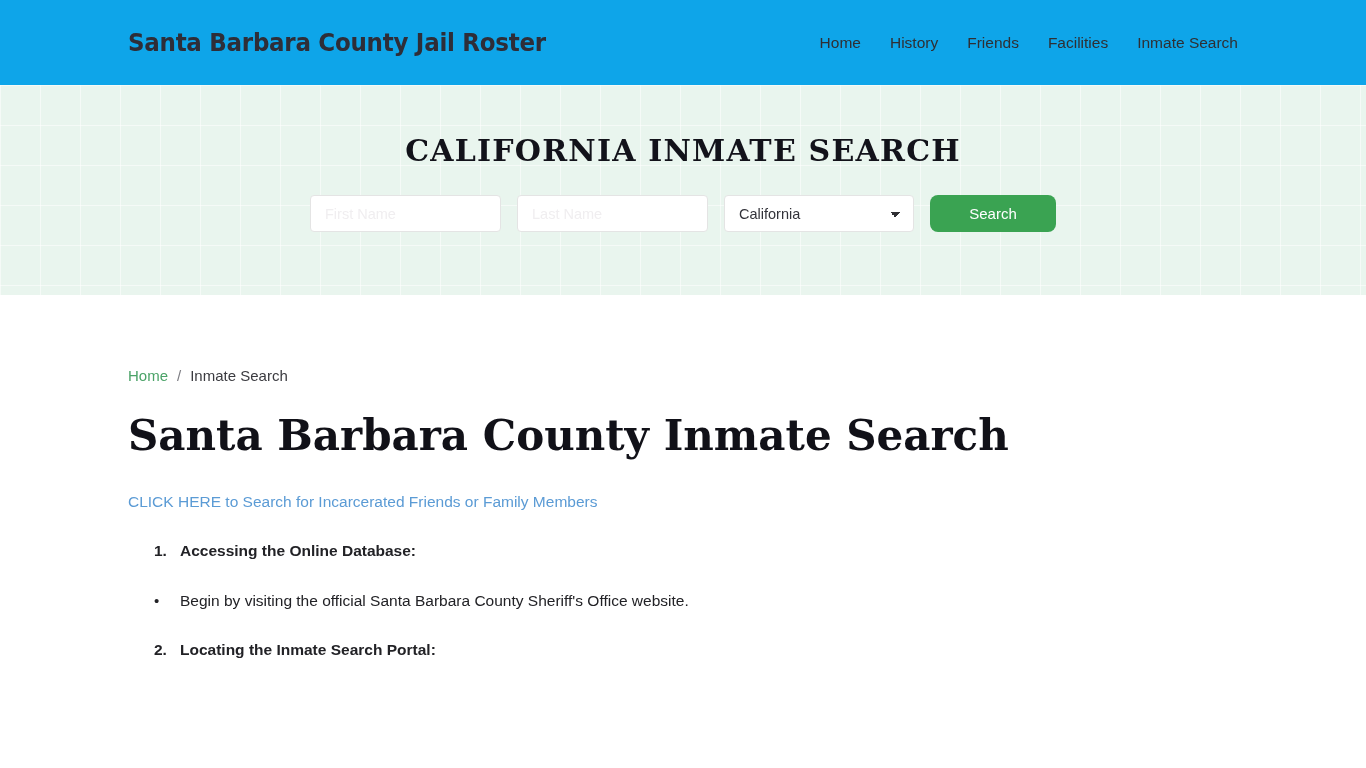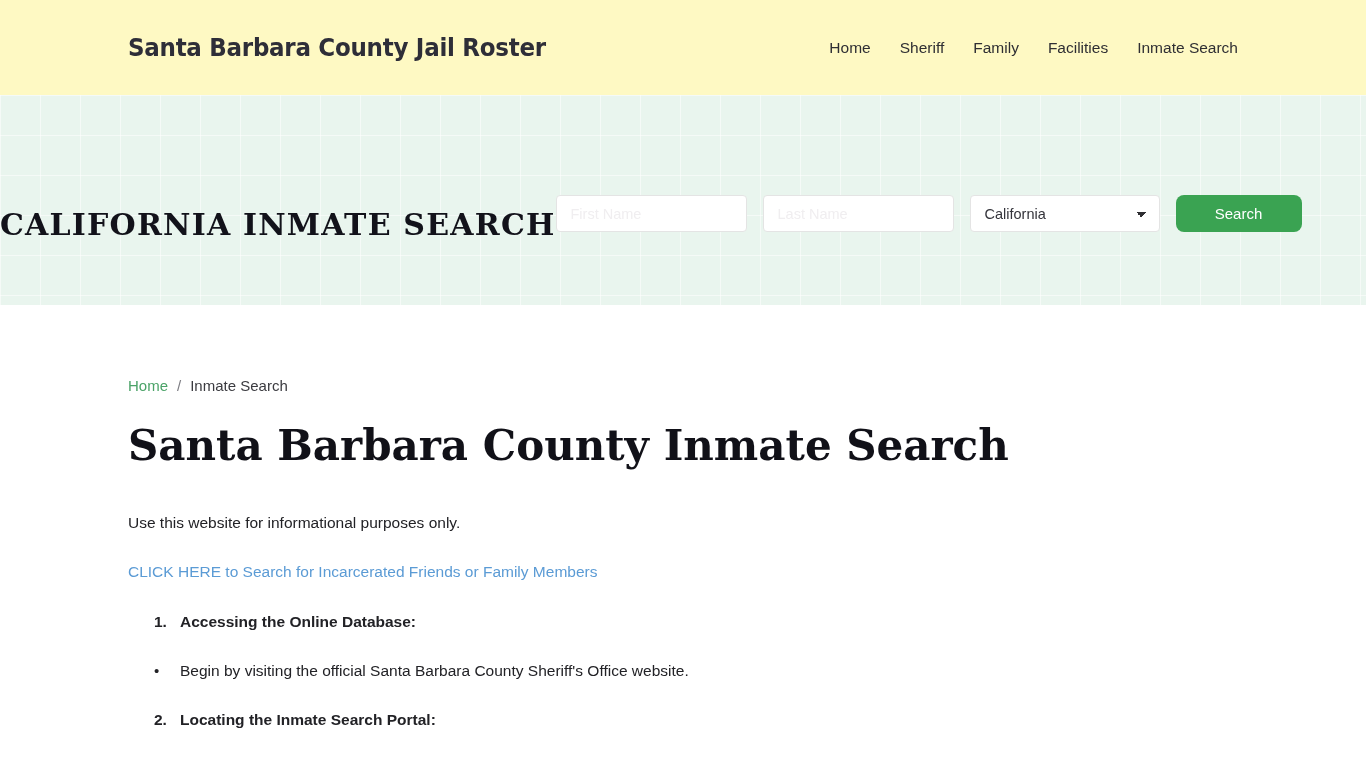--- a/index.html
+++ b/index.html
@@ -10,22 +10,22 @@
     width: 1366px;
     height: 768px;
     overflow: hidden;
     background: #ffffff;
     font-family: "Liberation Sans", sans-serif;
     -webkit-font-smoothing: antialiased;
   }
 
   
   .site-header {
-    height: 95px;
-    background: #fef9c3;
+    height: 85px;
+    background: #0ea5e9;
     display: flex;
     align-items: center;
     justify-content: space-between;
     padding: 0 128px 0 128px;
   }
   .site-title {
     font-family: "DejaVu Sans", sans-serif;
     font-size: 25px;
     font-weight: 700;
     color: #2e2e38;
@@ -51,20 +51,21 @@
   
   .hero {
     position: relative;
     height: 210px;
     background-color: #e9f5ee;
     background-image:
       linear-gradient(to right, rgba(255,255,255,0.55) 1px, transparent 1px),
       linear-gradient(to bottom, rgba(255,255,255,0.55) 1px, transparent 1px);
     background-size: 40px 40px;
     display: flex;
+    flex-direction: column;
     align-items: center;
     justify-content: flex-start;
   }
   .hero-title {
     margin: 0;
     padding-top: 48px;
     font-family: "DejaVu Serif", "Liberation Serif", serif;
     font-size: 30px;
     font-weight: 700;
     letter-spacing: 1.2px;
@@ -202,22 +203,22 @@
     line-height: 1.55;
   }
 </style>
 </head>
 <body>
 
 <header class="site-header">
   <div class="site-title">Santa Barbara County Jail Roster</div>
   <nav class="main-nav">
     <a class="nav-link" href="#">Home</a>
-    <a class="nav-link" href="#">Sheriff</a>
-    <a class="nav-link" href="#">Family</a>
+    <a class="nav-link" href="#">History</a>
+    <a class="nav-link" href="#">Friends</a>
     <a class="nav-link" href="#">Facilities</a>
     <a class="nav-link" href="#">Inmate Search</a>
   </nav>
 </header>
 
 <section class="hero">
   <h2 class="hero-title">CALIFORNIA INMATE SEARCH</h2>
   <form class="search-form">
     <input class="field field-first" type="text" placeholder="First Name" style="">
     <input class="field field-last" type="text" placeholder="Last Name" style="">
@@ -231,21 +232,20 @@
 <main class="content">
 
   <div class="breadcrumb">
     <a class="crumb-link" href="#">Home</a>
     <span class="crumb-sep">/</span>
     <span class="crumb-current">Inmate Search</span>
   </div>
 
   <h1 class="page-title">Santa Barbara County Inmate Search</h1>
 
-  <p class="para para-1">Use this website for informational purposes only.</p>
 
   <a class="highlight-link" href="#">CLICK HERE to Search for Incarcerated Friends or Family Members</a>
 
   <ul class="steps">
     <li class="step-row step-ordered">
       <span class="marker">1.</span>
       <span>Accessing the Online Database:</span>
     </li>
     <li class="step-row step-bulleted">
       <span class="marker-bullet">•</span>

